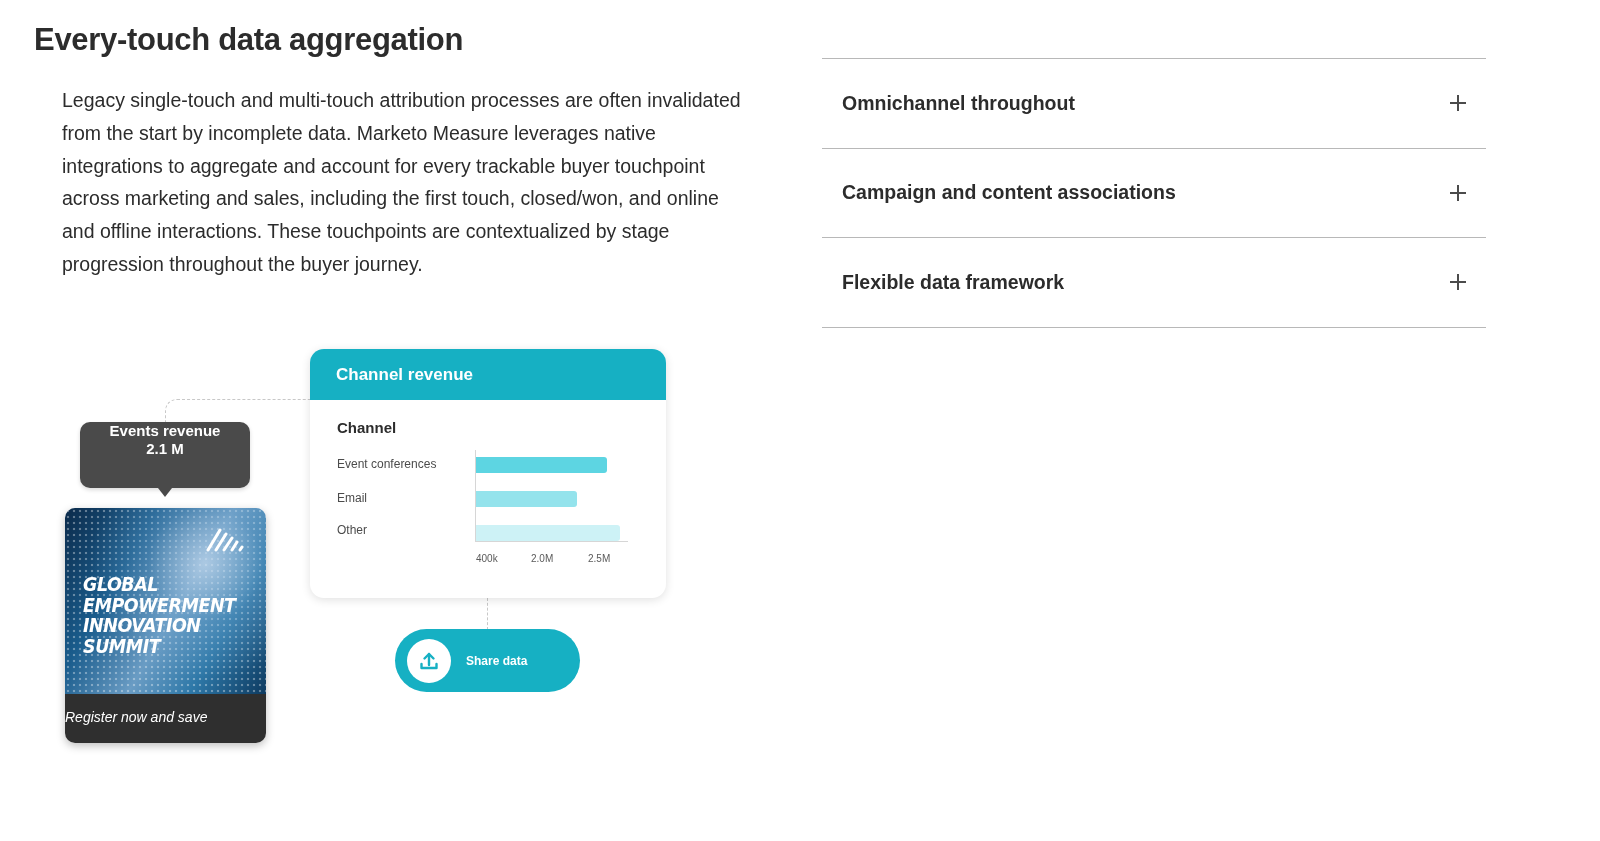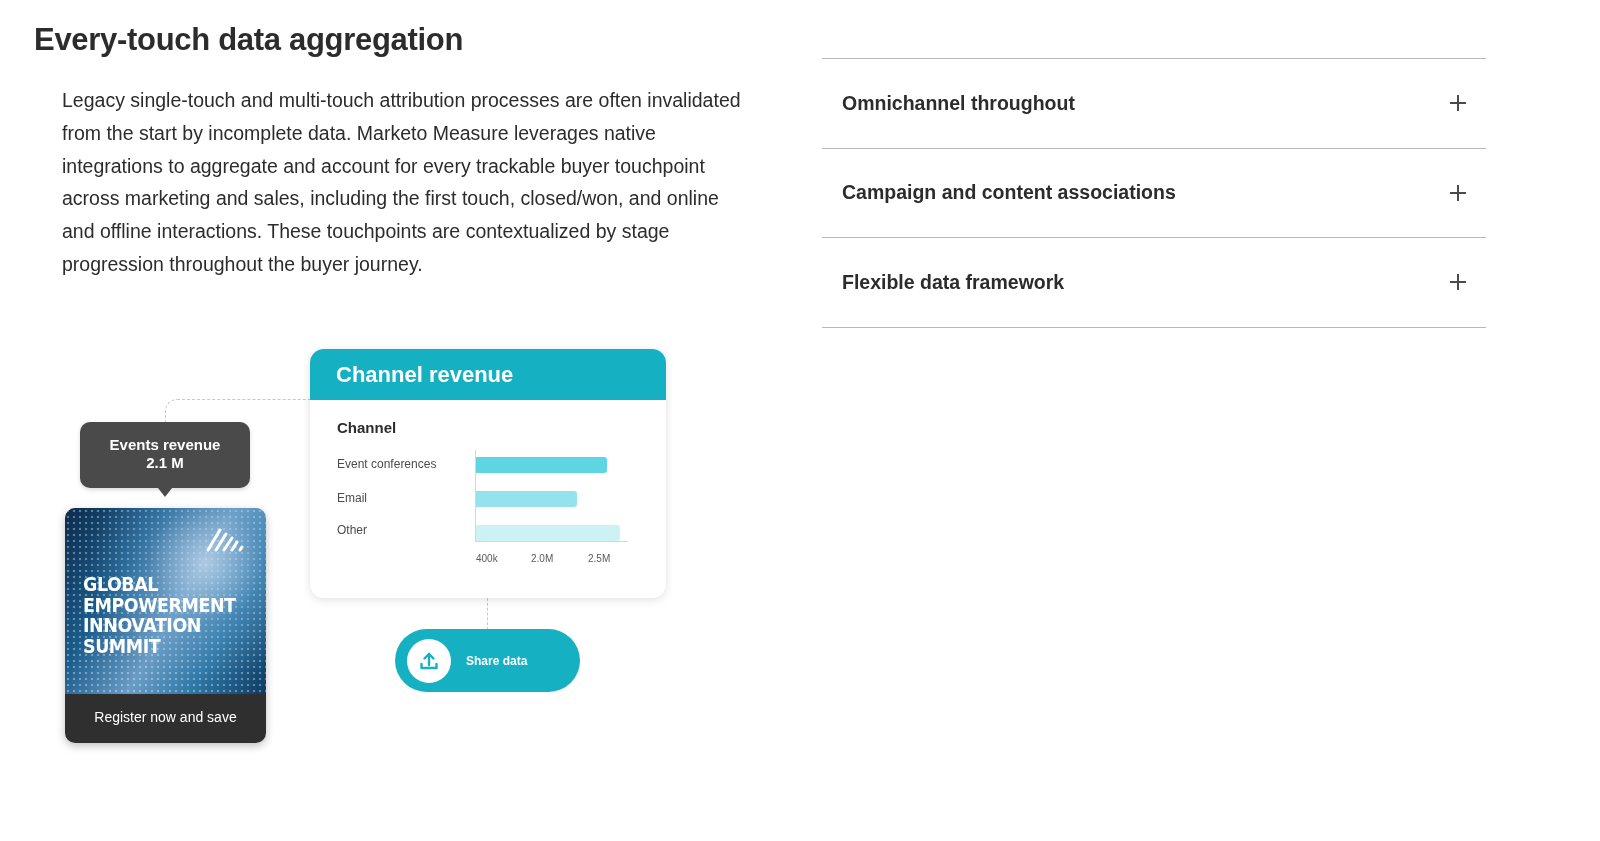--- a/index.html
+++ b/index.html
@@ -15,35 +15,35 @@
   .acc-label { font-size: 19.5px; font-weight: 700; color: #2c2c2c; }
   .acc-plus { width: 16px; height: 16px; position: relative; }
   .acc-plus::before, .acc-plus::after { content: ""; position: absolute; background: #4b4b4b; }
   .acc-plus::before { left: 0; top: 7px; width: 16px; height: 2px; }
   .acc-plus::after { left: 7px; top: 0; width: 2px; height: 16px; }
 
   
   .connector { position: absolute; left: 165px; top: 399px; width: 150px; height: 24px; border-top: 1.5px dashed #c8c8c8; border-left: 1.5px dashed #c8c8c8; border-top-left-radius: 12px; }
   .connector-v { position: absolute; left: 487px; top: 598px; height: 32px; border-left: 1.5px dashed #c8c8c8; }
 
-  .tooltip { position: absolute; left: 80px; top: 422px; width: 170px; height: 66px; background: #4a4a4a; border-radius: 10px; color: #fff; text-align: center; font-size: 15px; font-weight: 700; line-height: 18px; padding-top: 14px; box-shadow: 0 2px 4px rgba(0,0,0,0.15); }
+  .tooltip { position: absolute; left: 80px; top: 422px; width: 170px; height: 66px; background: #4a4a4a; border-radius: 10px; color: #fff; text-align: center; font-size: 15px; font-weight: 700; line-height: 18px; box-shadow: 0 2px 4px rgba(0,0,0,0.15); }
   .tooltip::after { content: ""; position: absolute; left: 78px; bottom: -9px; border-left: 7px solid transparent; border-right: 7px solid transparent; border-top: 9px solid #4a4a4a; }
 
-  .event-card { position: absolute; left: 65px; top: 508px; width: 201px; height: 235px; border-radius: 10px; overflow: hidden; box-shadow: 0 3px 8px rgba(0,0,0,0.25); }
+  .event-card { position: absolute; left: 65px; top: 508px; width: 201px; height: 235px; border-radius: 10px; overflow: hidden; box-shadow: 0 3px 8px rgba(0,0,0,0.25); font-style: italic; }
   .event-img { height: 186px; position: relative;
     background:
       radial-gradient(circle at 70% 30%, rgba(200,220,240,0.7) 0, rgba(120,170,210,0.3) 30%, transparent 60%),
       radial-gradient(circle, rgba(255,255,255,0.35) 1.2px, transparent 1.6px) 0 0/6px 6px,
       linear-gradient(120deg, #0b2a4a 0%, #1a5c8c 30%, #6a9cc4 55%, #2e78a8 75%, #0d3a60 100%); }
   .event-logo { position: absolute; right: 18px; top: 18px; width: 44px; height: 26px; }
   .event-headline { position: absolute; left: 18px; top: 66px; color: #fff; font-family: "DejaVu Sans", sans-serif; font-weight: 900; font-size: 19px; line-height: 20.5px; letter-spacing: -0.5px; text-transform: uppercase; transform: scaleX(0.92); transform-origin: left; }
-  .event-footer { height: 49px; background: #2f2f2f; color: #fff; font-size: 14px; text-align: center; line-height: 47px; }
+  .event-footer { height: 49px; background: #2f2f2f; color: #fff; font-size: 14px; line-height: 47px; }
 
   .chart-card { position: absolute; left: 310px; top: 349px; width: 356px; height: 249px; background: #fff; border-radius: 14px; box-shadow: 0 2px 10px rgba(0,0,0,0.12); overflow: hidden; }
-  .chart-header { height: 51px; background: #16b0c3; color: #fff; font-size: 22px; font-weight: 700; padding-left: 26px; line-height: 52px; }
+  .chart-header { height: 51px; background: #16b0c3; color: #fff; font-size: 17px; font-weight: 700; padding-left: 26px; line-height: 52px; }
   .chart-sub { position: absolute; left: 27px; top: 70px; font-size: 15px; font-weight: 600; color: #2c2c2c; }
   .chart-row-label { position: absolute; left: 27px; font-size: 12px; color: #4b4b4b; }
   .chart-axis-y { position: absolute; left: 165px; top: 101px; width: 1px; height: 92px; background: #d6d6d6; }
   .chart-axis-x { position: absolute; left: 165px; top: 192px; width: 153px; height: 1px; background: #d6d6d6; }
   .bar { position: absolute; left: 166px; height: 16px; border-radius: 0 3px 3px 0; }
   .tick { position: absolute; top: 204px; font-size: 10px; color: #5a5a5a; }
 
   .share-btn { position: absolute; left: 395px; top: 629px; width: 185px; height: 63px; background: #16b0c3; border-radius: 32px; display: flex; align-items: center; cursor: pointer; }
   .share-icon { width: 44px; height: 44px; border-radius: 50%; background: #fff; margin-left: 12px; display: flex; align-items: center; justify-content: center; }
   .share-label { color: #fff; font-weight: 700; font-size: 12px; margin-left: 15px; }

